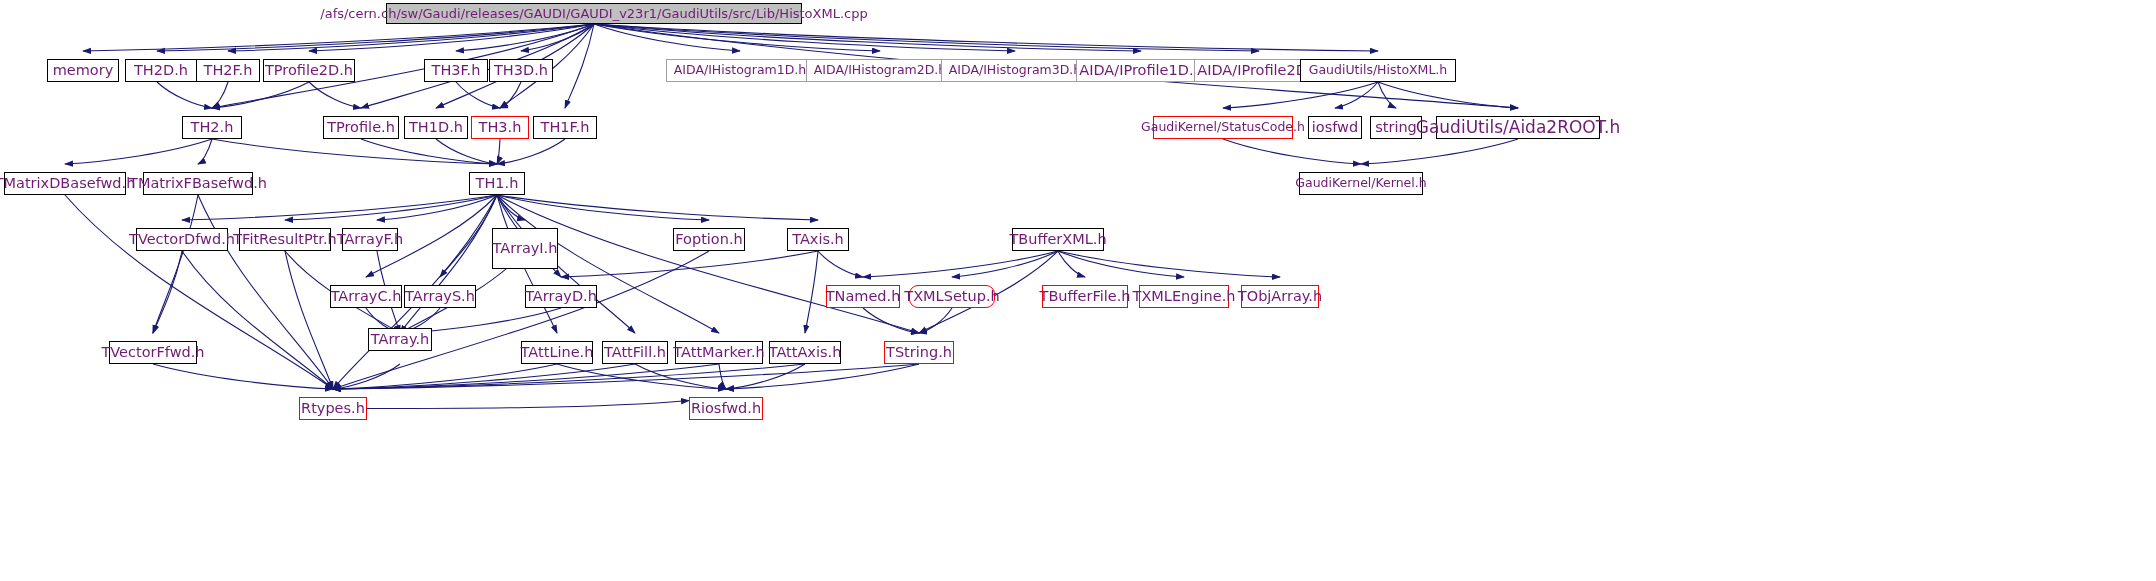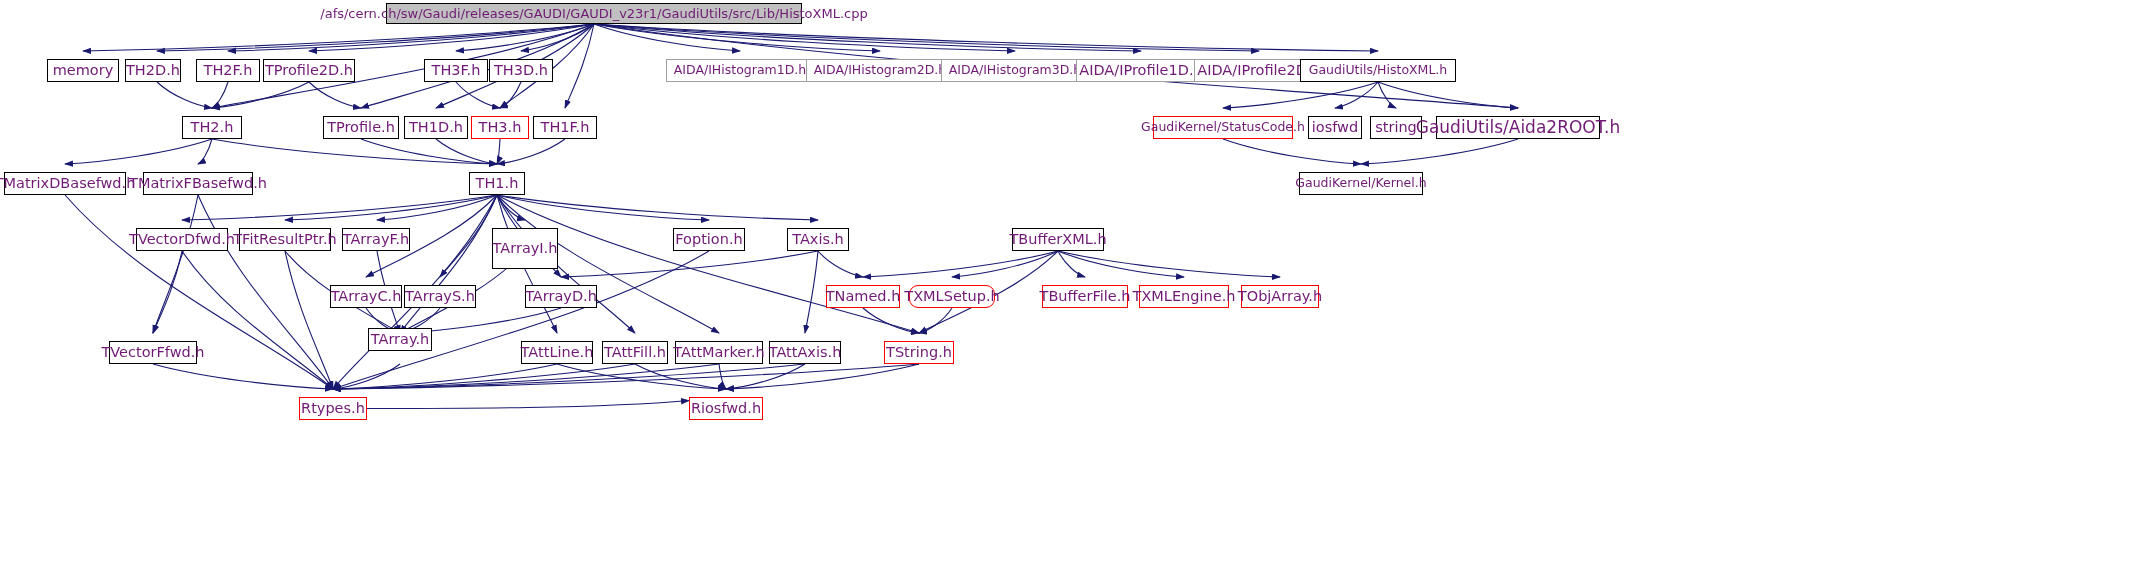--- a/index.html
+++ b/index.html
@@ -115,21 +115,21 @@
         <path d="M367,408.5 C455.55,408.5 600.45,408.5 689,400.5" marker-end="url(#ah)"></path>
       </g>
   </svg>
   <div id="nodes">
       <div class="node title" style="left: 386px; top: 3px; width: 416px; height: 21px;">
         <span style="font-size: 13px;">/afs/cern.ch/sw/Gaudi/releases/GAUDI/GAUDI_v23r1/GaudiUtils/src/Lib/HistoXML.cpp</span>
       </div>
       <div class="node" style="left: 47px; top: 59px; width: 72px; height: 23px;">
         <span>memory</span>
       </div>
-      <div class="node" style="left: 125px; top: 59px; width: 56px; height: 23px;">
+      <div class="node" style="left: 125px; top: 59px; width: 72px; height: 23px;">
         <span>TH2D.h</span>
       </div>
       <div class="node" style="left: 196px; top: 59px; width: 64px; height: 23px;">
         <span>TH2F.h</span>
       </div>
       <div class="node" style="left: 263px; top: 59px; width: 92px; height: 23px;">
         <span>TProfile2D.h</span>
       </div>
       <div class="node" style="left: 424px; top: 59px; width: 64px; height: 23px;">
         <span>TH3F.h</span>
@@ -193,21 +193,21 @@
       </div>
       <div class="node" style="left: 1299px; top: 172px; width: 124px; height: 23px;">
         <span style="font-size: 12.5px;">GaudiKernel/Kernel.h</span>
       </div>
       <div class="node" style="left: 136px; top: 228px; width: 92px; height: 23px;">
         <span>TVectorDfwd.h</span>
       </div>
       <div class="node" style="left: 239px; top: 228px; width: 92px; height: 23px;">
         <span>TFitResultPtr.h</span>
       </div>
-      <div class="node" style="left: 342px; top: 228px; width: 68px; height: 23px;">
+      <div class="node" style="left: 342px; top: 228px; width: 56px; height: 23px;">
         <span>TArrayF.h</span>
       </div>
       <div class="node" style="left: 492px; top: 228px; width: 66px; height: 41px;">
         <span>TArrayI.h</span>
       </div>
       <div class="node" style="left: 673px; top: 228px; width: 72px; height: 23px;">
         <span>Foption.h</span>
       </div>
       <div class="node" style="left: 787px; top: 228px; width: 62px; height: 23px;">
         <span>TAxis.h</span>

